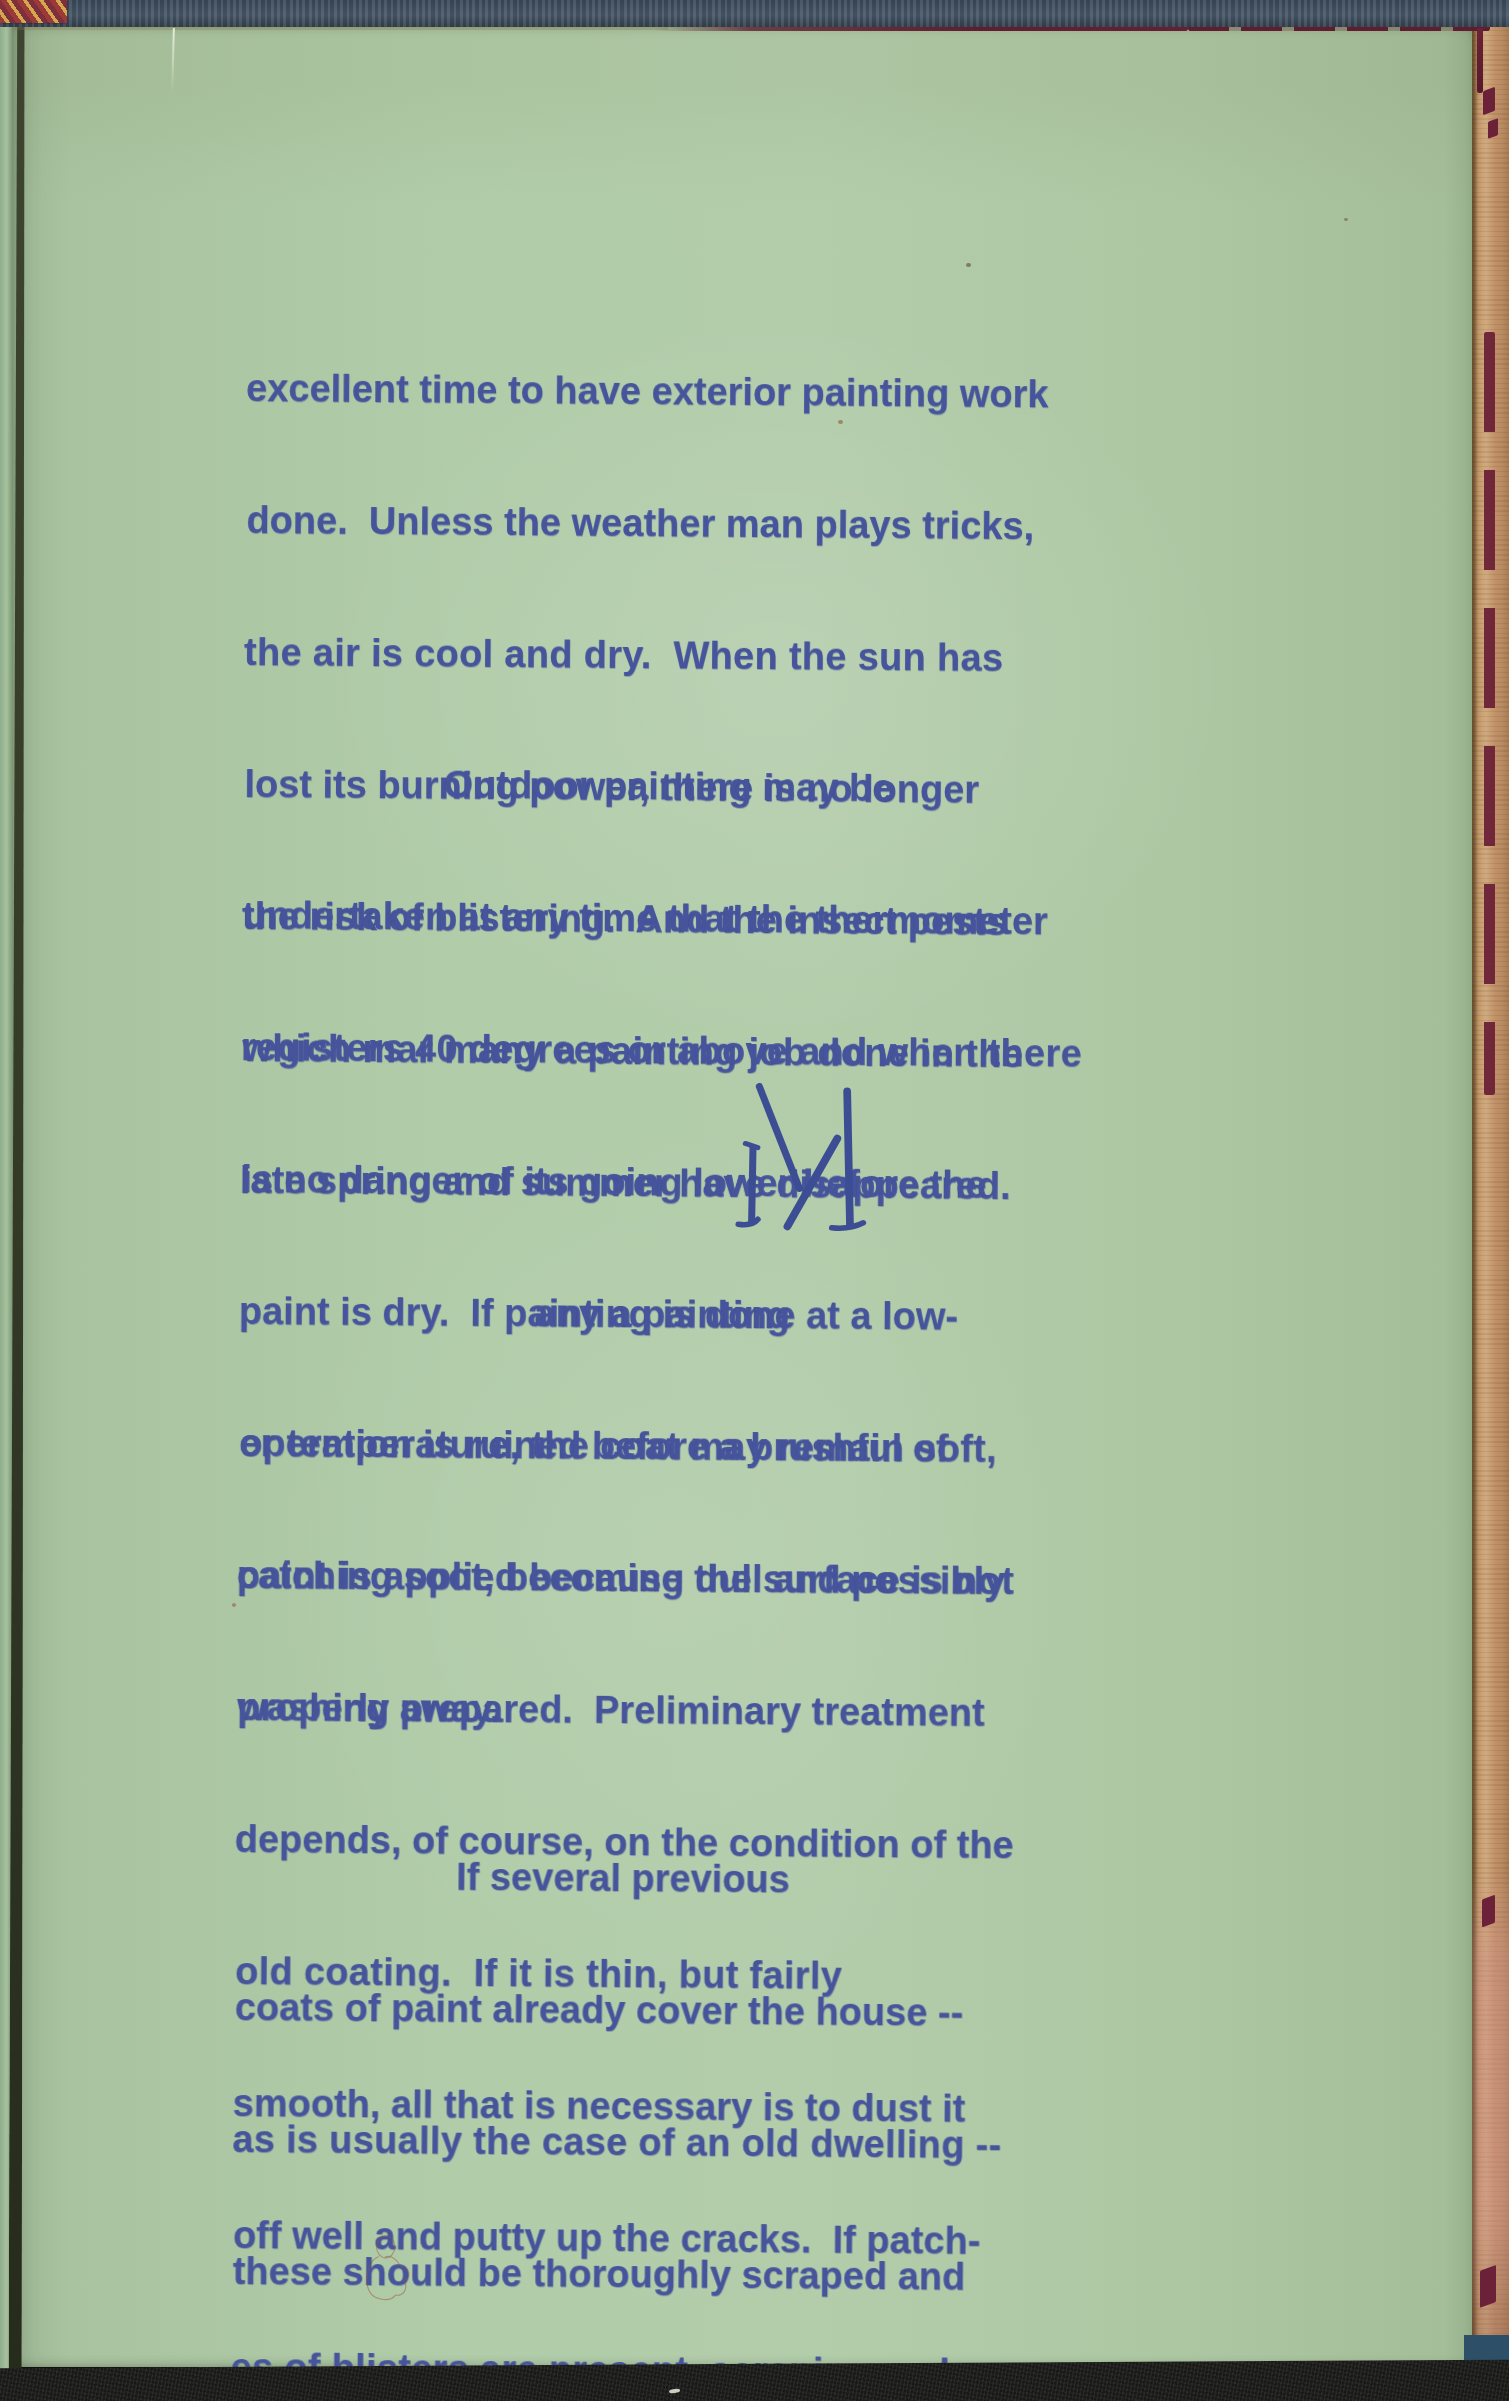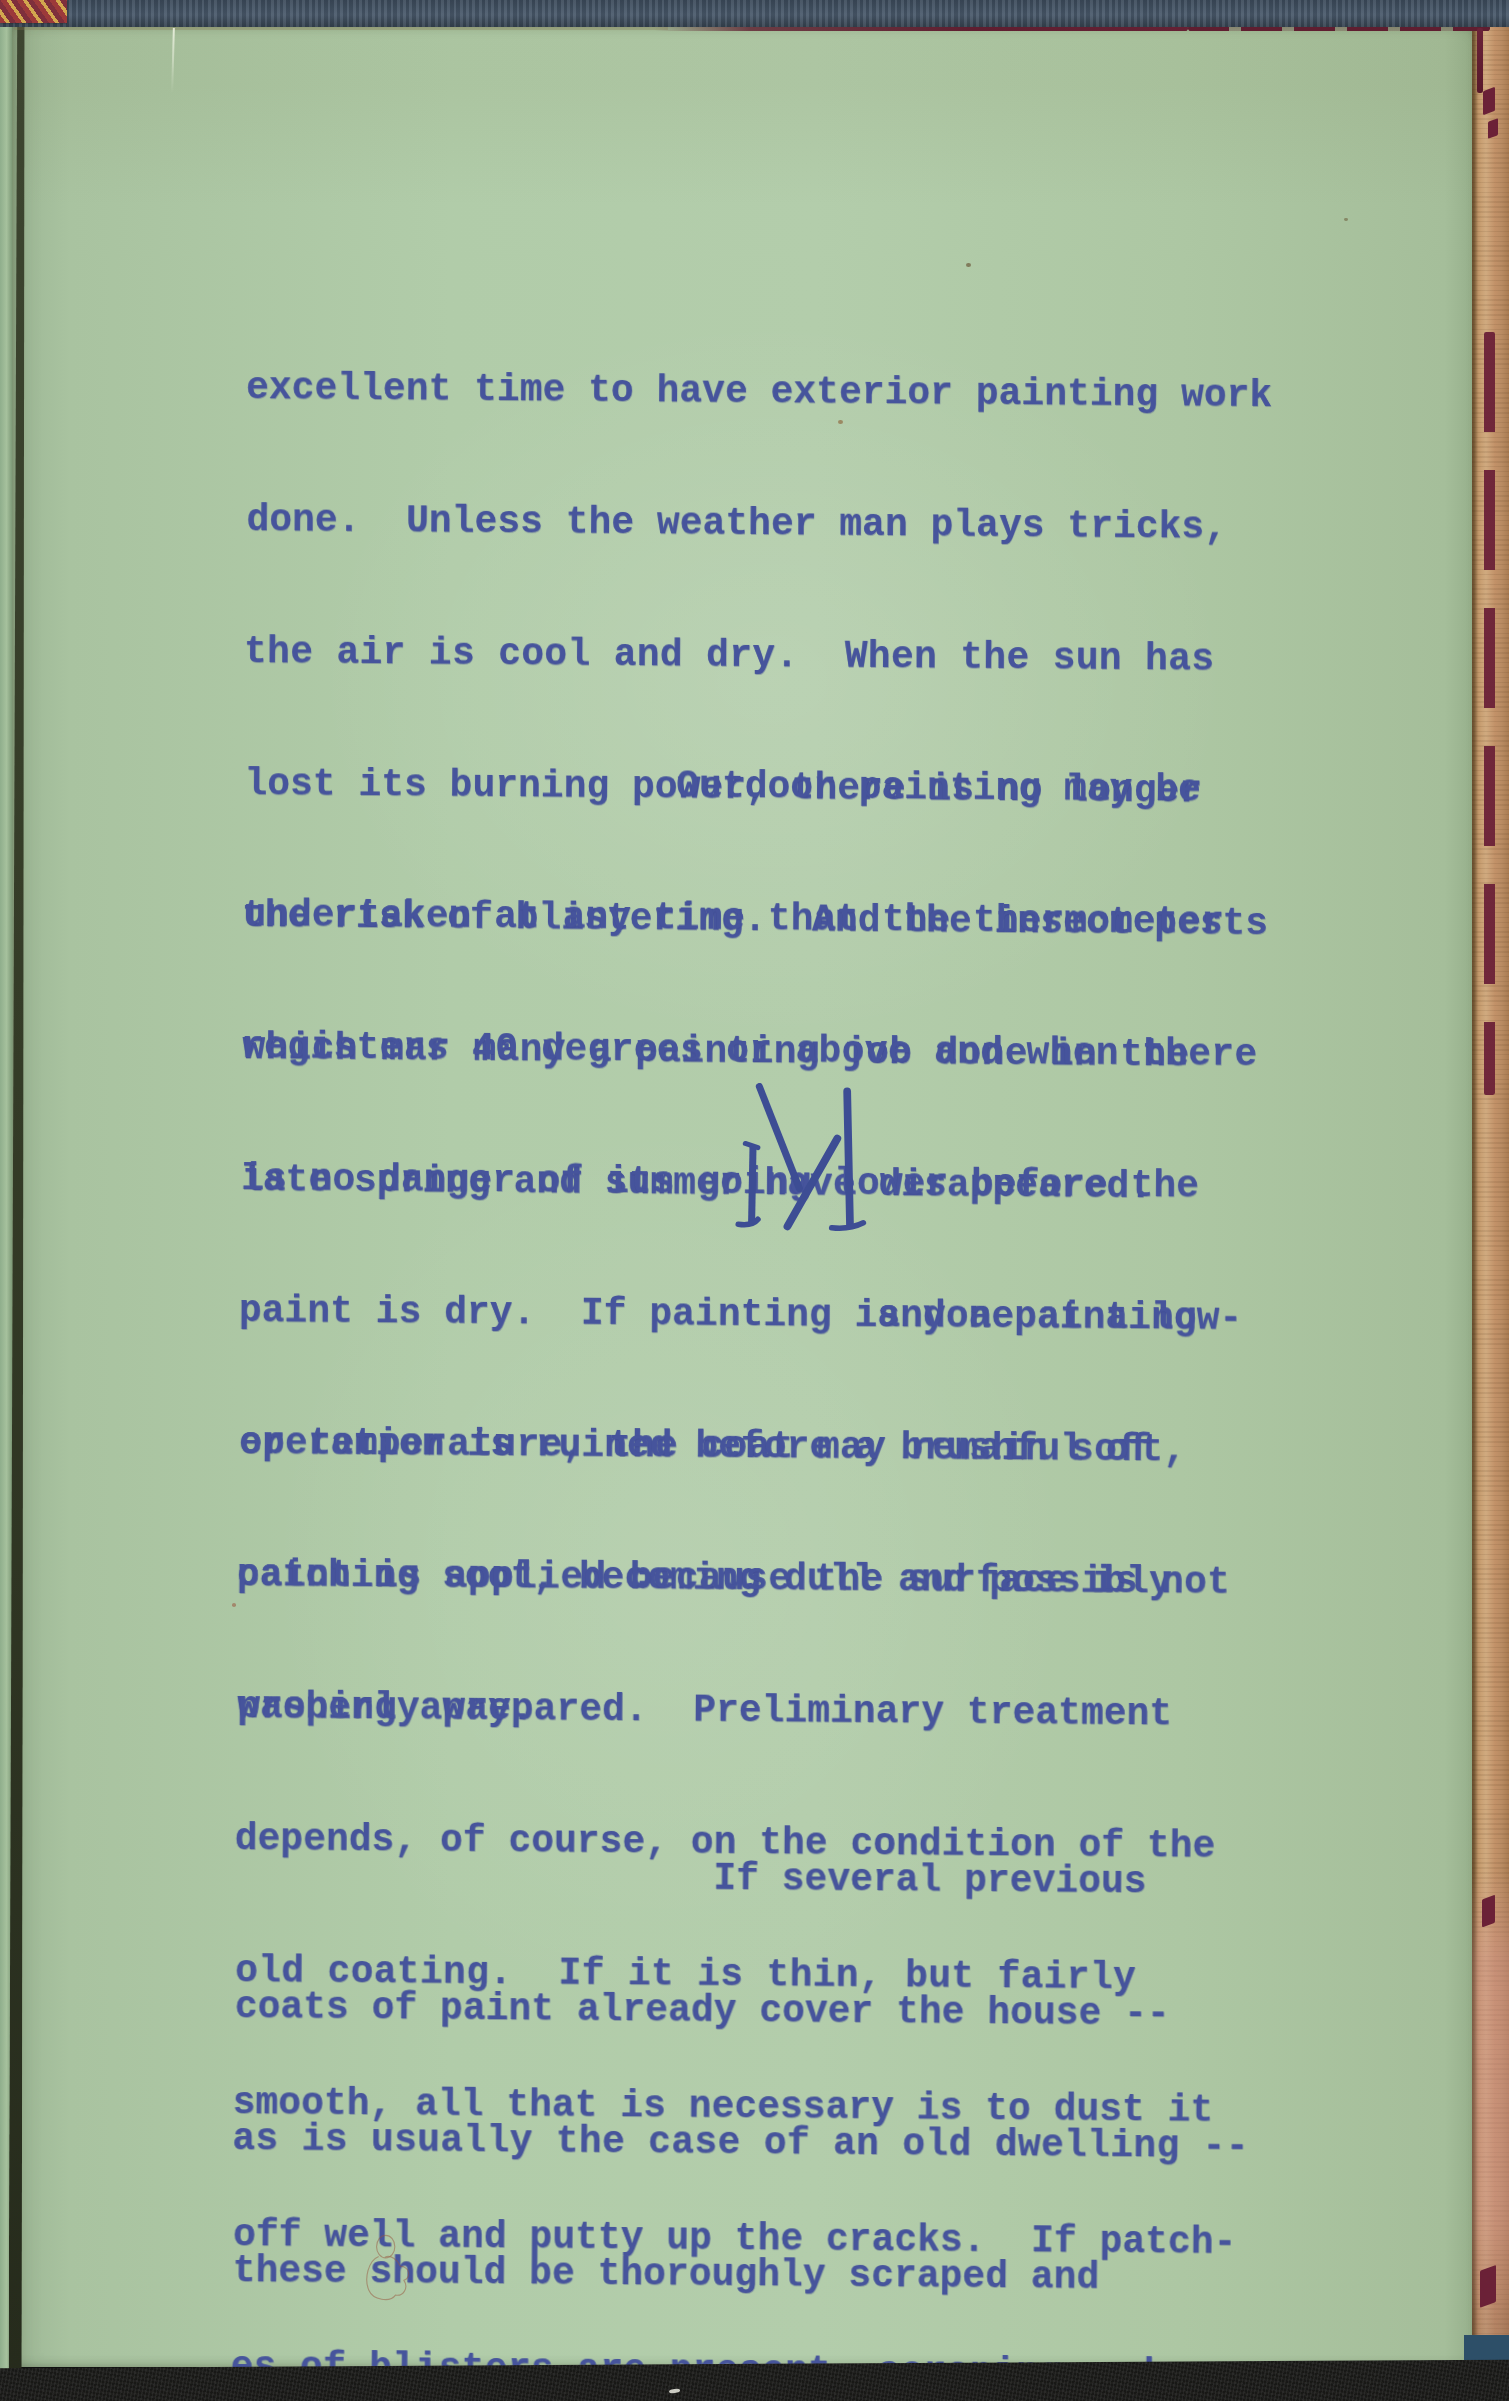--- a/index.html
+++ b/index.html
@@ -1,19 +1,19 @@
 <!DOCTYPE html>
 <html style="font-size:11.2px"><head>
 <meta charset="utf-8">
 <style>
   html,body{margin:0;padding:0;background:#0d0d0c;}
   .scene{
     position:relative;width:1509px;height:2401px;overflow:hidden;
     background:#101010;
-    font-family:Liberation Mono, monospace;
+    font-family:Liberation Sans, sans-serif;
   }
 
   
   .top-band{
     position:absolute;left:0;top:0;width:1509px;height:27px;z-index:6;
     background:
       repeating-linear-gradient(90deg, rgba(255,255,255,0.07) 0 2.8px, rgba(0,0,0,0.10) 2.8px 6.3px),
       linear-gradient(180deg,#3c4b5b 0%, #49596b 55%, #35424f 100%);
   }
   .headband{

